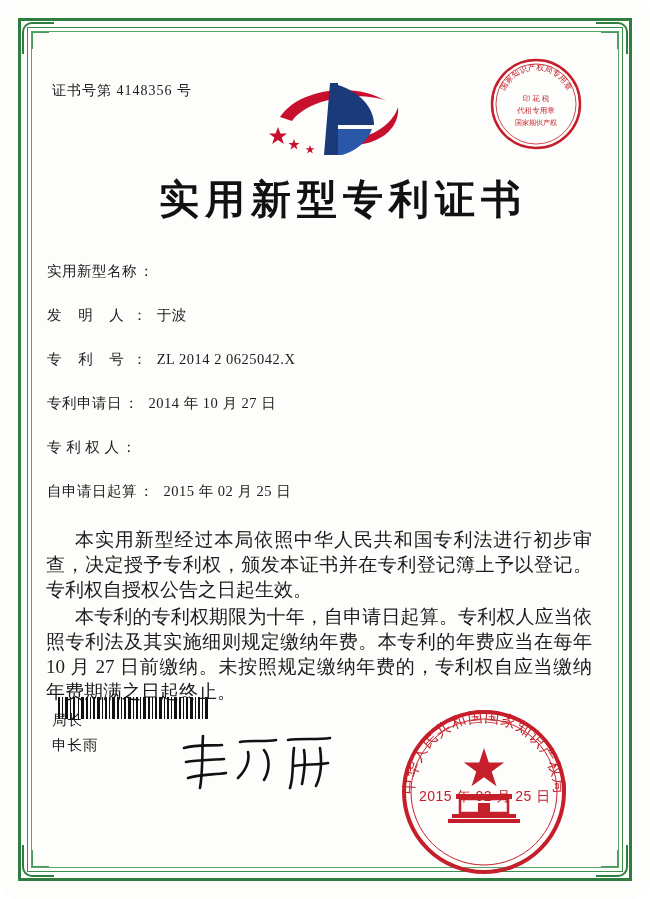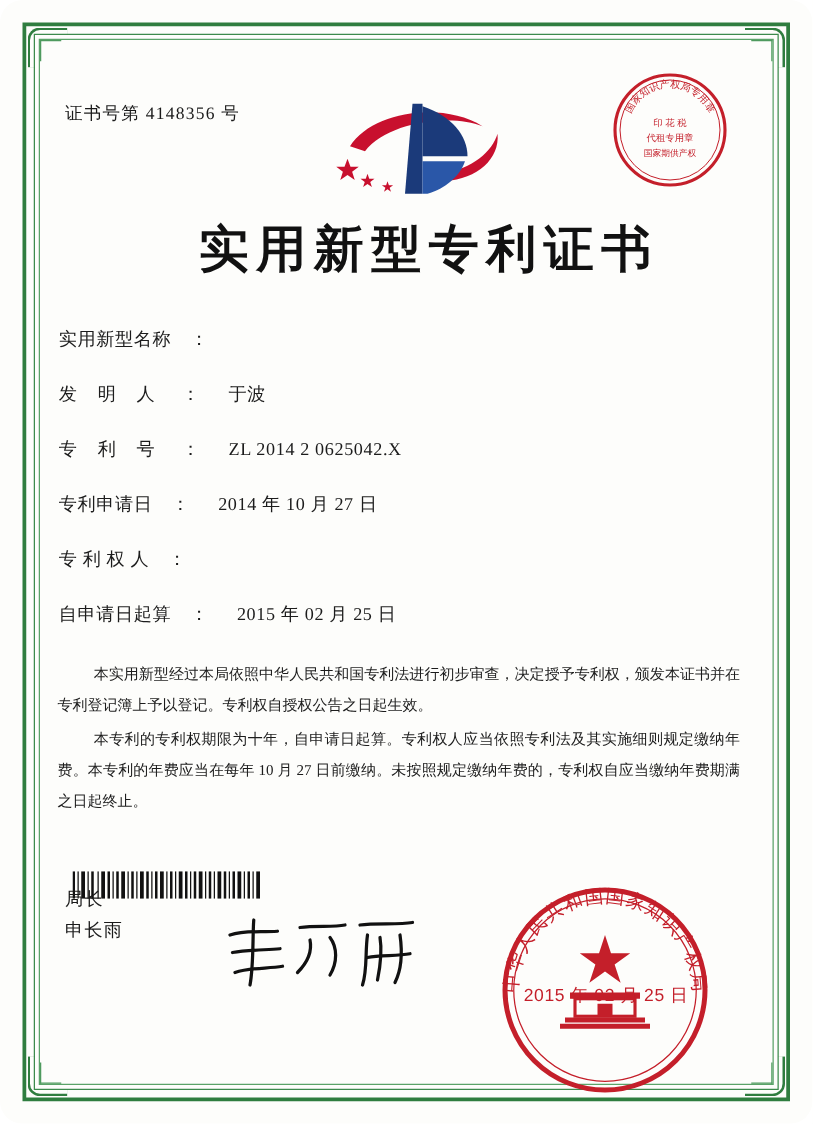--- a/index.html
+++ b/index.html
@@ -124,39 +124,38 @@
     top: 262px;
     right: 60px;
     font-size: 14.5px;
     color: #1c1c1c;
   }
   .field-row {
     display: flex;
     align-items: baseline;
     margin-bottom: 25px;
     white-space: nowrap;
-    gap: 13px;
   }
   .field-label {
     letter-spacing: 0.5px;
   }
   .field-label.wide { letter-spacing: 6.5px; }
   .field-sep { padding: 0 2px; }
   .field-value {
     margin-left: 8px;
     letter-spacing: 0.5px;
   }
 
   
   .body-text {
     position: absolute;
     left: 46px;
     right: 58px;
     top: 527px;
-    font-size: 12px;
+    font-size: 19px;
     line-height: 25px;
     color: #1c1c1c;
     text-align: justify;
   }
   .body-text p {
     margin: 0 0 2px 0;
     text-indent: 29px;
   }
 
   

